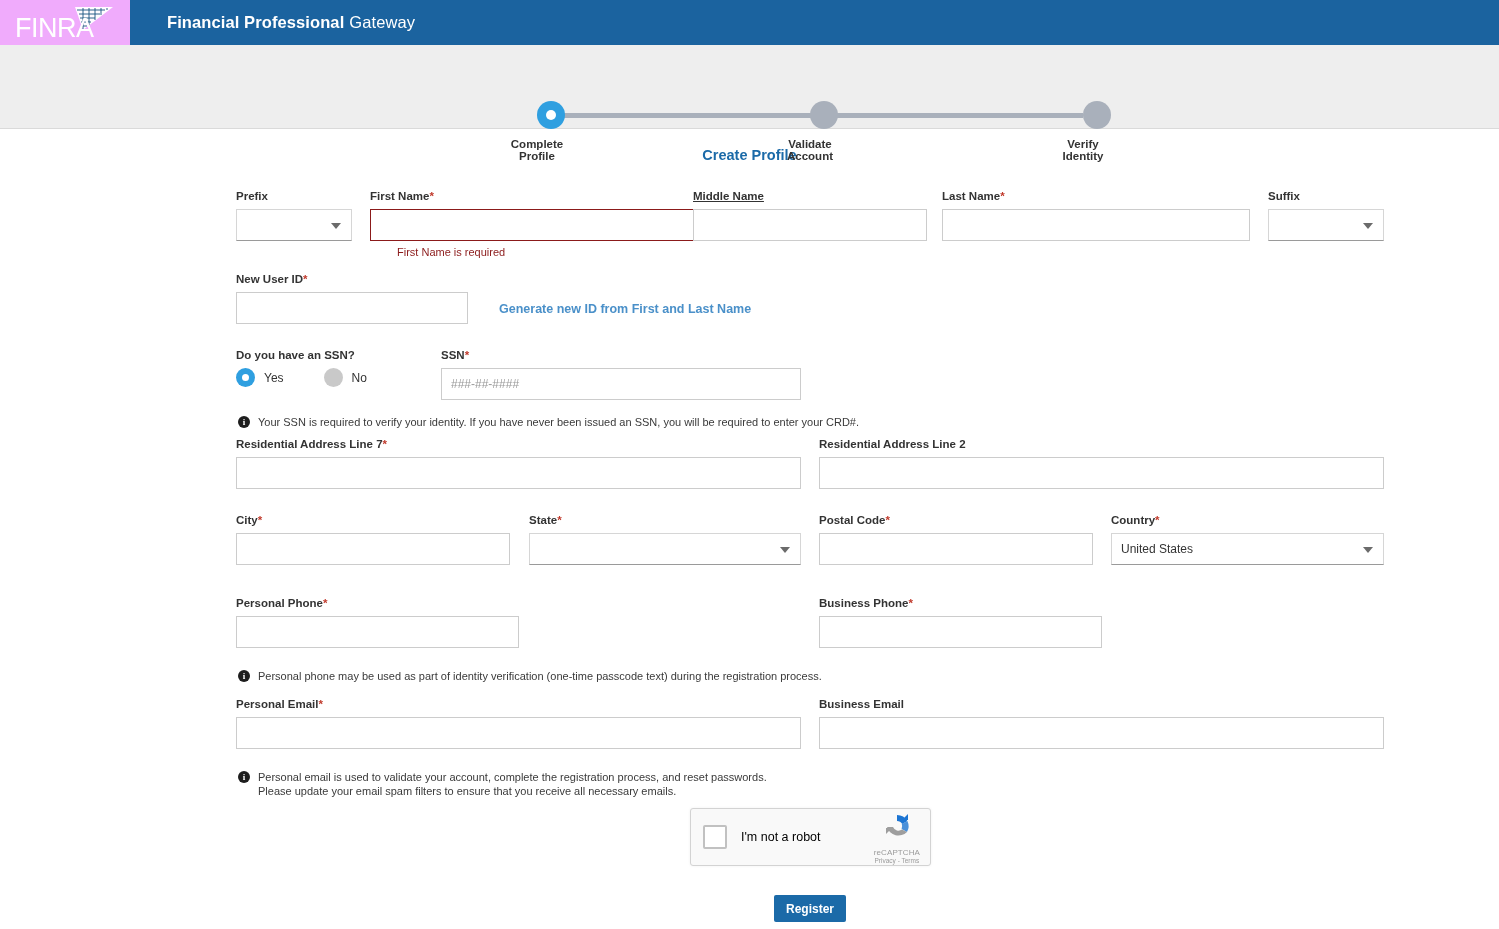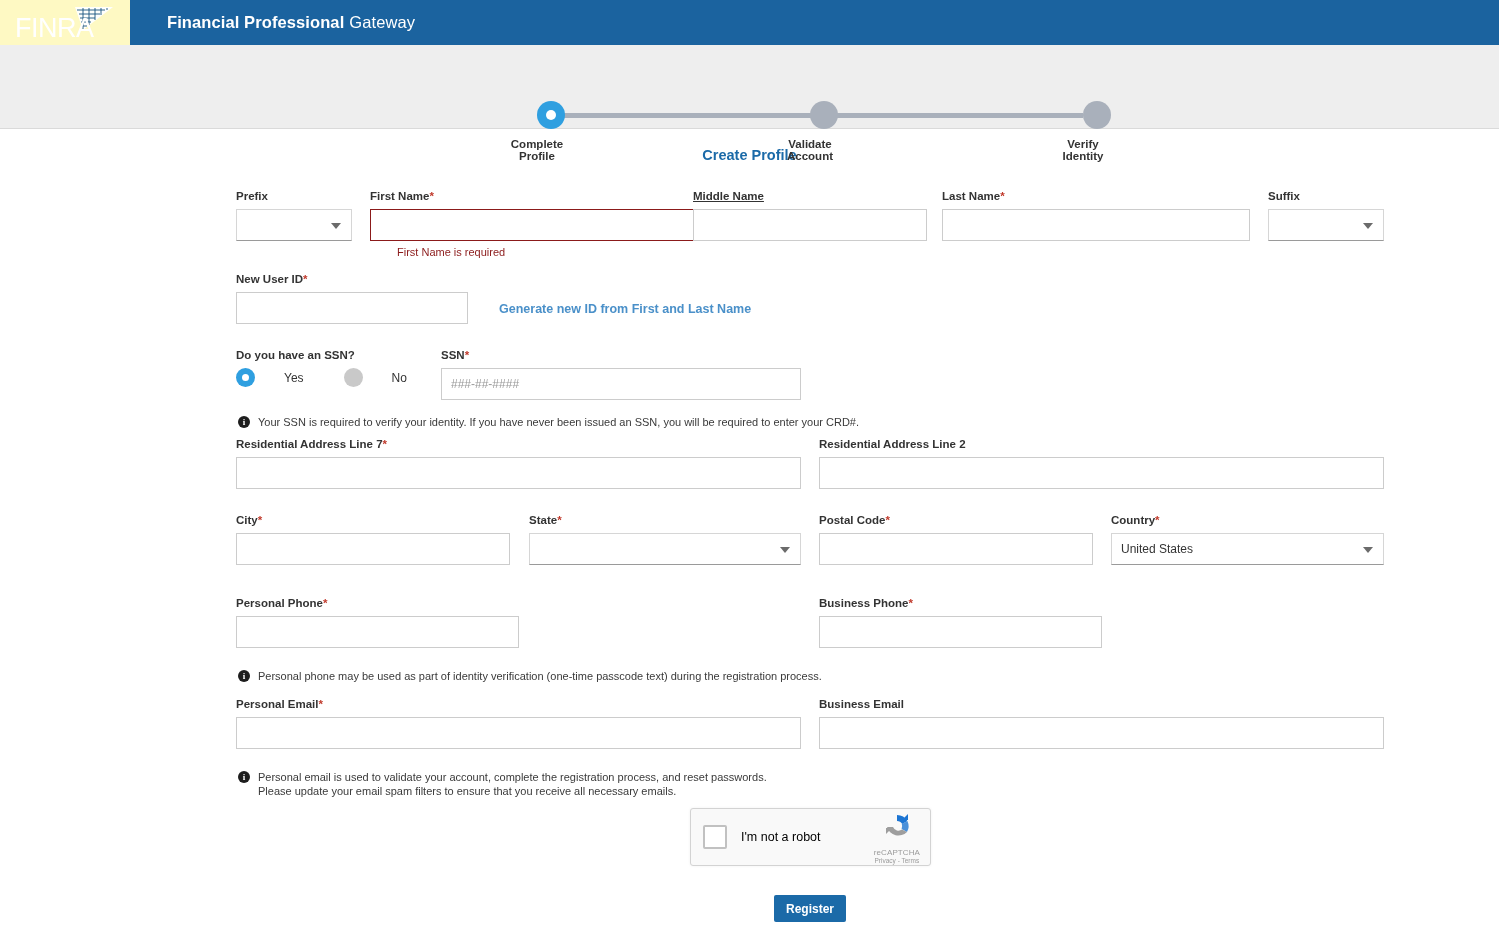--- a/index.html
+++ b/index.html
@@ -14,21 +14,21 @@
   }
 
   
   .header {
     height:45px; width:100%;
     background:#1b639f;
     display:flex; align-items:stretch;
     position:relative;
   }
   .logo-box {
-    width:130px; background:#fef9c3;
+    width:130px; background:#f0abfc;
     display:flex; align-items:center; justify-content:center;
     position:relative;
   }
   .logo-svg { display:block; }
   .header-title {
     display:flex; align-items:center;
     padding-left:37px;
     font-size:16.5px; color:#ffffff;
     letter-spacing:.1px;
   }
@@ -122,21 +122,21 @@
     border-right:5px solid transparent;
     border-top:6px solid #6b6b6b;
   }
   .link {
     color:#4a90c9; font-size:12.5px; font-weight:bold;
     text-decoration:none; cursor:pointer; white-space:nowrap;
   }
 
   
   .radio-row { display:flex; align-items:center; margin-top:3px; }
-  .radio { display:flex; align-items:center; cursor:pointer;gap:20px; }
+  .radio { display:flex; align-items:center; cursor:pointer; }
   .radio .circ {
     width:19px; height:19px; border-radius:50%;
     background:#c9c9c9; position:relative;
   }
   .radio.on .circ { background:#2f9fe0; }
   .radio.on .circ:after {
     content:""; position:absolute; left:6px; top:6px;
     width:7px; height:7px; border-radius:50%; background:#fff;
   }
   .radio .rlbl { margin-left:9px; font-size:12px; color:#333; }

